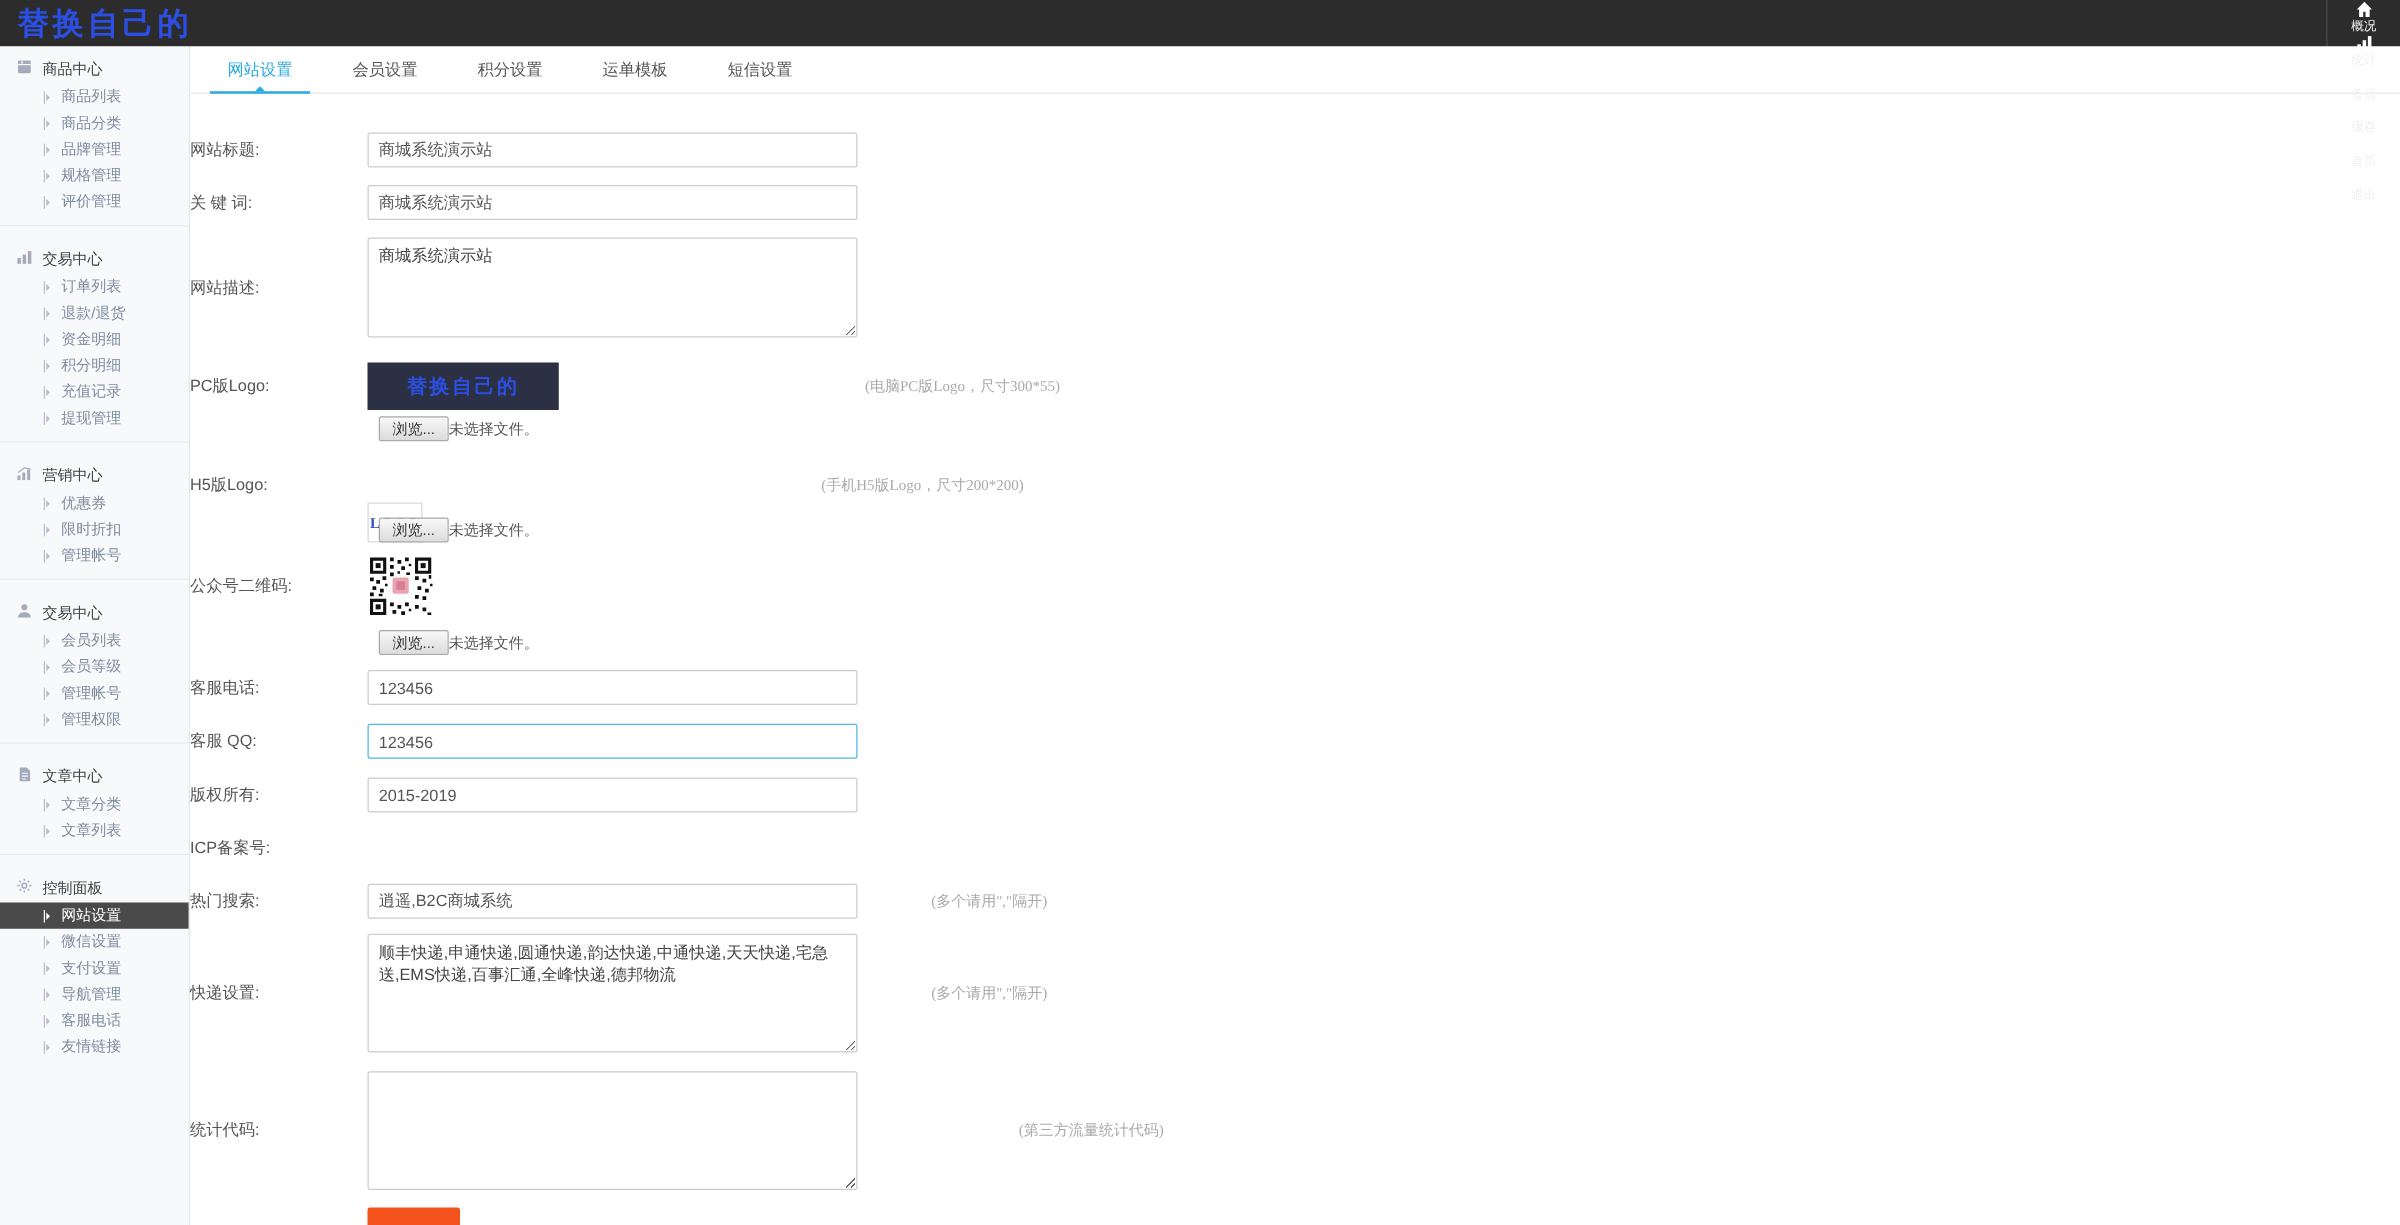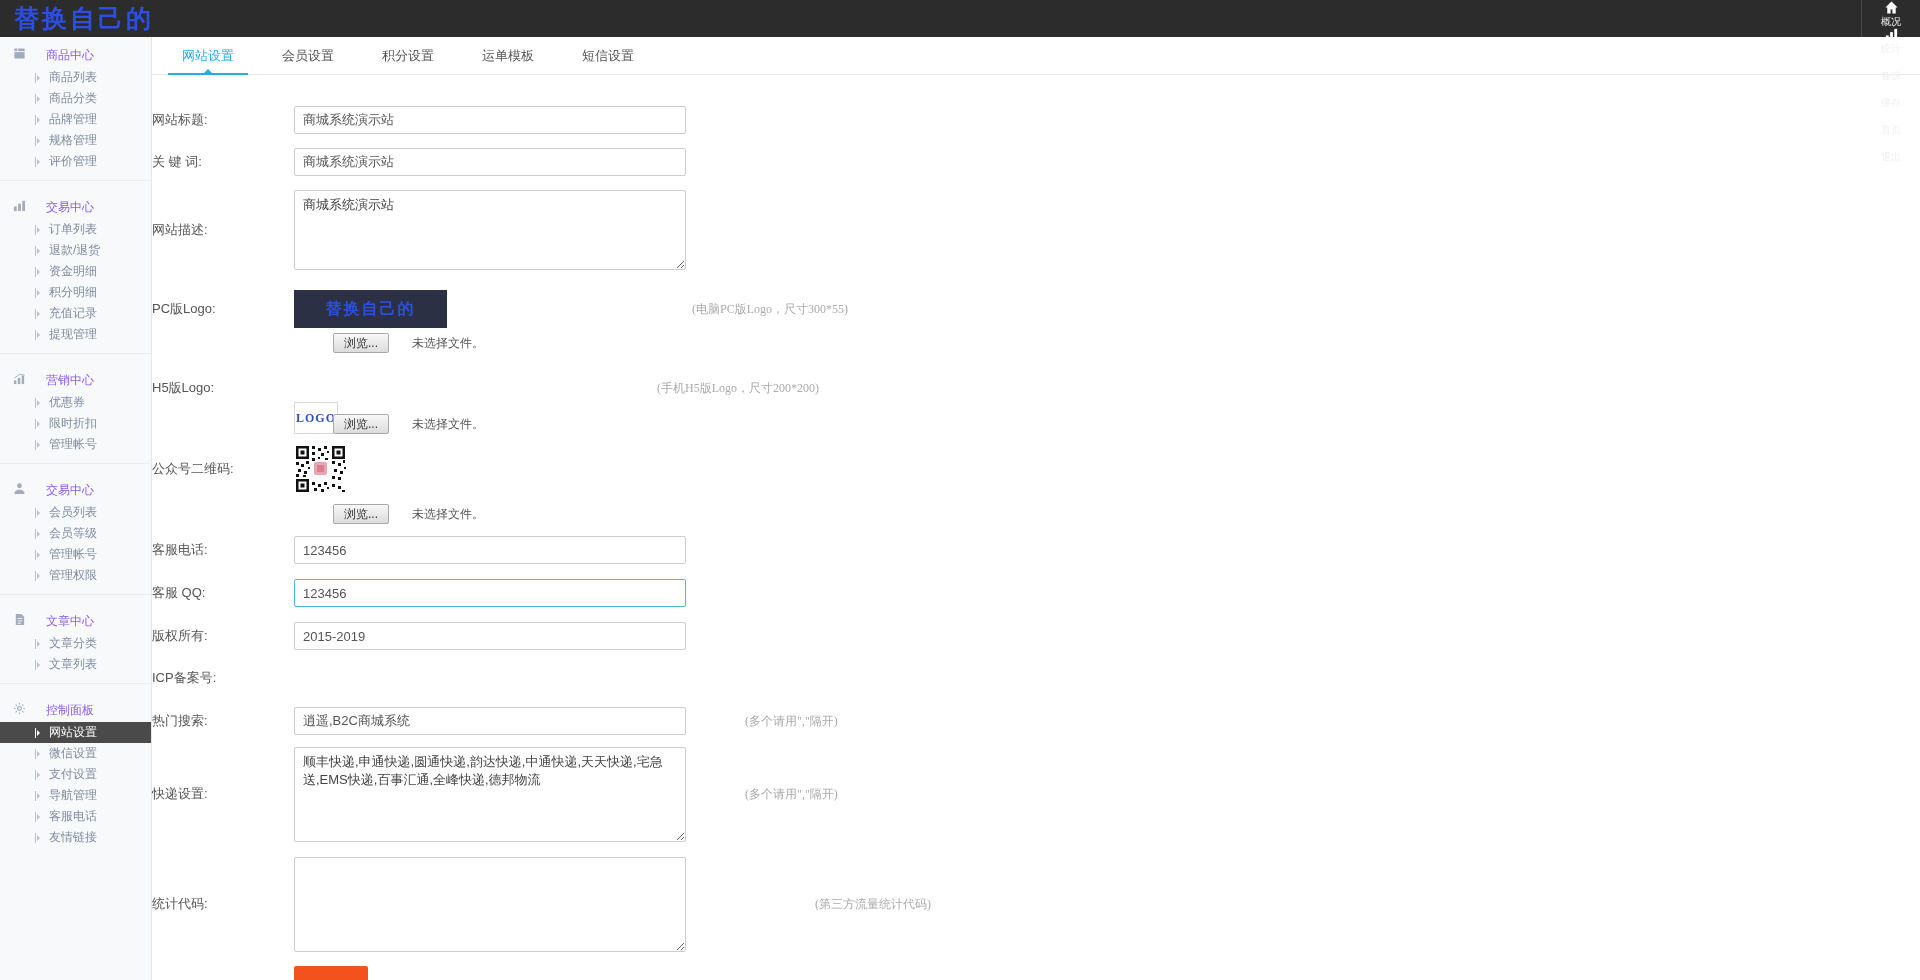--- a/index.html
+++ b/index.html
@@ -10,21 +10,21 @@
   
   .header { position:absolute; left:0; top:0; width:1920px; height:37px; background:#2c2c2c; z-index:5; }
   .brand { position:absolute; left:14px; top:2px; font-size:25px; font-weight:bold; color:#2b4fe2; letter-spacing:3px; white-space:nowrap; }
   .actions { position:absolute; right:0; top:0; height:37px; display:flex;flex-direction:column; }
   .action { width:59px; height:37px; display:flex; flex-direction:column; align-items:center; justify-content:center; gap:1px; border-left:1px solid rgba(255,255,255,.14); cursor:pointer; }
   .action svg { width:15px; height:15px; display:block; }
   .action .albl { font-size:10px; line-height:11px; color:#f0f0f0; }
 
   
   .sidebar { position:absolute; left:0; top:37px; width:152px; height:943px; background:#f8f9fb; border-right:1px solid #e5e7eb; font-size:12px; overflow:hidden; }
-  .sec-title { display:flex; align-items:center; gap:20px; padding:10px 0 4px 13px; color:#8b5cf6; line-height:13px; }
+  .sec-title { display:flex; align-items:center; gap:8px; padding:10px 0 4px 13px; color:#404040; line-height:13px; }
   .sec-title svg { width:13px; height:13px; flex:none; }
   .sub-item { display:flex; align-items:center; gap:8px; height:21px; padding-left:33px; color:#7e8ca0; cursor:pointer; }
   .sub-item.active { background:#4a4a4a; color:#fff; }
   .branch { width:8px; height:10px; position:relative; flex:none; }
   .branch::before { content:""; position:absolute; left:2px; top:0; bottom:0; width:1px; background:#b8c0cd; }
   .branch::after { content:""; position:absolute; left:4px; top:2px; border:3px solid transparent; border-left-color:#b8c0cd; }
   .sub-item.active .branch::before { background:#fff; }
   .sub-item.active .branch::after { border-left-color:#fff; }
   .sdiv { height:1px; background:#ececf0; margin:8px 0; }
 
@@ -34,21 +34,21 @@
   .tab { position:relative; line-height:38px; font-size:13px; color:#555; padding:0 6px; margin-right:36px; cursor:pointer; }
   .tab.active { color:#29abe2; }
   .tab-underline { position:absolute; left:-8px; right:-8px; bottom:-1px; height:2px; background:#29abe2; }
   .tab-caret { position:absolute; left:50%; margin-left:-4px; bottom:1px; width:0; height:0; border:4px solid transparent; border-bottom:4px solid #29abe2; border-top:none; }
 
   .flabel { position:absolute; left:0; width:133px; font-size:13px; color:#555; line-height:28px; white-space:nowrap; }
   .tinput { position:absolute; left:142px; width:392px; height:28px; border:1px solid #ccc; border-radius:2px; padding:0 8px; font-size:13px; color:#555; font-family:"Liberation Sans", sans-serif; background:#fff; outline:none; }
   .tinput.focused { border-color:#4fb6e8; }
   .tarea { position:absolute; left:142px; width:392px; border:1px solid #ccc; border-radius:2px; padding:5px 8px; font-size:13px; color:#444; font-family:"Liberation Sans", sans-serif; outline:none; line-height:18px; }
   .hint { position:absolute; font-size:12px; color:#aaa; white-space:nowrap;font-family:Liberation Serif, serif; }
-  .file-row { position:absolute; left:156px; height:20px; display:flex; align-items:center; gap:23px;padding-left:25px; }
+  .file-row { position:absolute; left:126px; height:20px; display:flex; align-items:center; gap:0;padding-left:25px; }
   .browse-btn { font-size:12px; line-height:12px; padding:3px 10px; border:1px solid #a9a9a9; border-radius:2px; background:linear-gradient(#f8f8f8,#dcdcdc); color:#333; cursor:pointer; font-family:"Liberation Sans", sans-serif; }
   .no-file { font-size:12px; color:#555; }
   .pc-logo { position:absolute; left:142px; top:253px; width:153px; height:38px; background:#2b3045; display:flex; align-items:center; justify-content:center; font-size:16px; font-weight:bold; color:#2b4fe2; letter-spacing:2px; }
   .h5-logo { position:absolute; left:142px; top:329px; width:44px; height:32px; background:#fff; border:1px solid #d9d9d9; display:flex; align-items:center; justify-content:center;margin-top:36px; }
   .h5-logo span { font-family:"Liberation Serif", serif; font-weight:bold; font-size:12px; color:#3050c0; letter-spacing:1px; }
   .qr { position:absolute; left:142px; top:407px; width:53px; height:50px; }
   .submit-btn { position:absolute; left:142px; top:929px; width:74px; height:34px; background:#f4521c; border:none; border-radius:2px; cursor:pointer; }
 </style>
 </head>
 <body>

